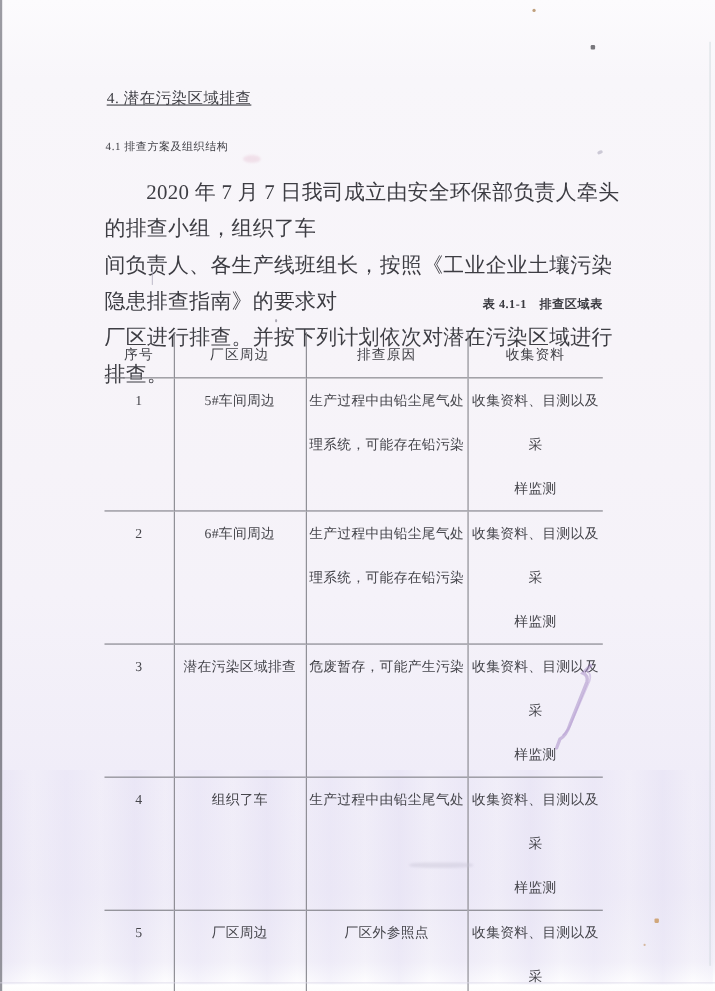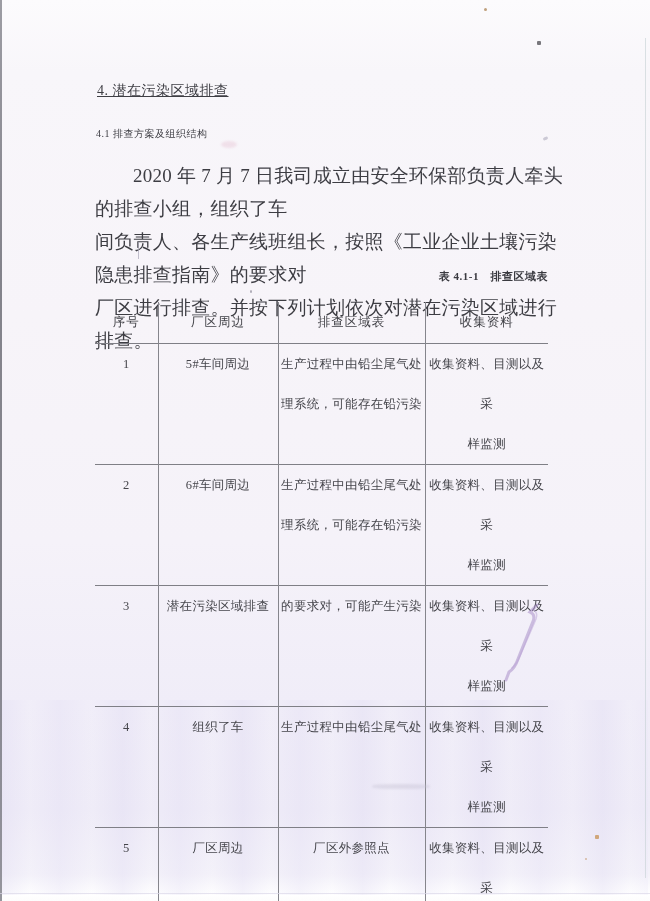--- a/index.html
+++ b/index.html
@@ -95,21 +95,21 @@
     <colgroup>
         <col class="c1">
         <col class="c2">
         <col class="c3">
         <col class="c4">
       </colgroup>
     <thead>
       <tr>
         <th>序号</th>
         <th>厂区周边</th>
-        <th>排查区域表</th>
+        <th>排查原因</th>
         <th>收集资料</th>
       </tr>
     </thead>
     <tbody>
       <tr class="r1">
         <td>1</td>
         <td>5#车间周边</td>
         <td>生产过程中由铅尘尾气处
 理系统，可能存在铅污染</td>
         <td>收集资料、目测以及采
@@ -119,21 +119,21 @@
         <td>2</td>
         <td>6#车间周边</td>
         <td>生产过程中由铅尘尾气处
 理系统，可能存在铅污染</td>
         <td>收集资料、目测以及采
 样监测</td>
       </tr>
       <tr class="r3">
         <td>3</td>
         <td>潜在污染区域排查</td>
-        <td>的要求对，可能产生污染</td>
+        <td>危废暂存，可能产生污染</td>
         <td>收集资料、目测以及采
 样监测</td>
       </tr>
       <tr class="r4">
         <td>4</td>
         <td>组织了车</td>
         <td>生产过程中由铅尘尾气处</td>
         <td>收集资料、目测以及采
 样监测</td>
       </tr>

